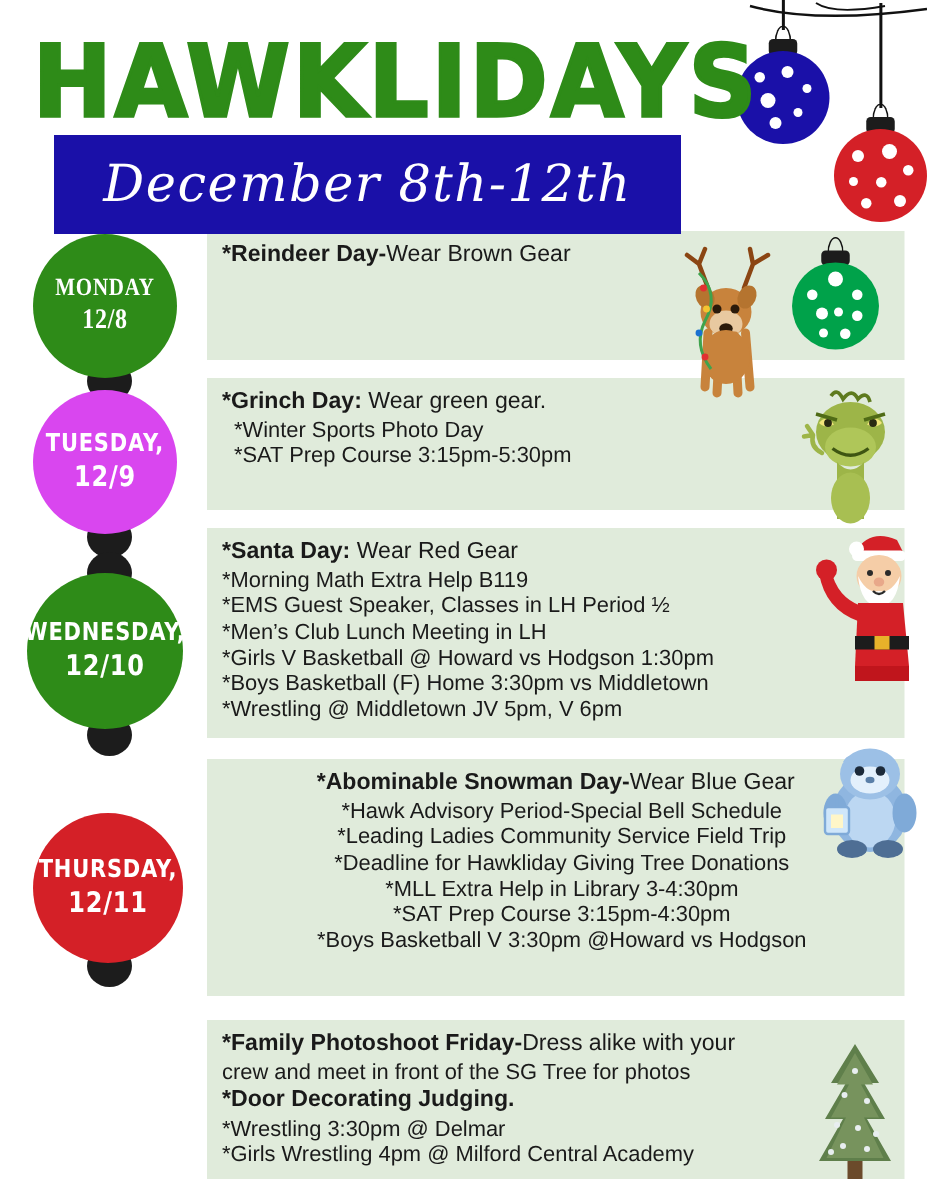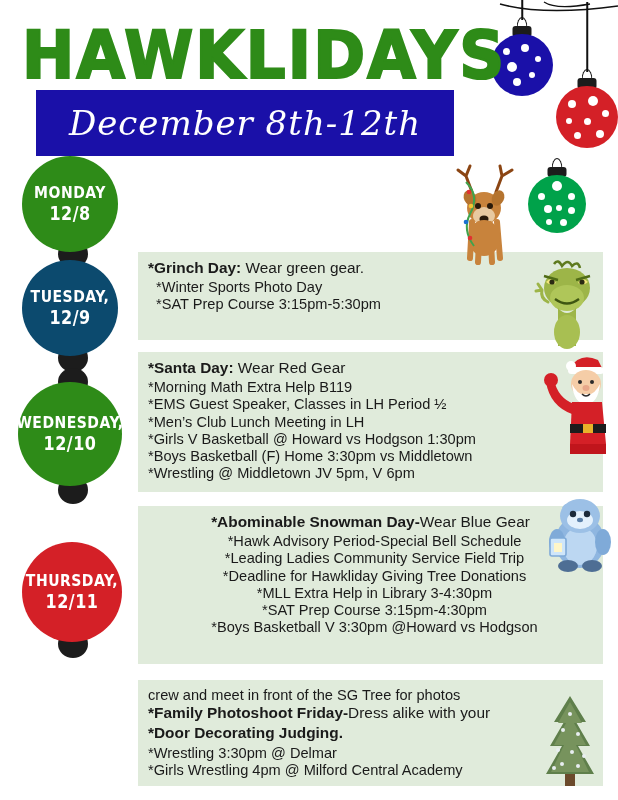--- a/index.html
+++ b/index.html
@@ -147,26 +147,31 @@
         <span class="dot" style="left:28px; top:32px; width:7px; height:7px;"></span>
         <span class="dot" style="left:40px; top:44px; width:8px; height:8px;"></span>
         <span class="dot" style="left:18px; top:46px; width:7px; height:7px;"></span>
       </div>
     </div>
   </div>
 
   <div class="rows">
 
     <div class="row" style="height:98px;">
-      <div class="badge" style="left:22px; top:4px; width:96px; height:96px; background:#2E8B18;">
+      <div class="badge" style="left:22px; top:4px; width:96px; height:96px; background:#2E8B18;font-family:Liberation Serif, serif;">
         <span class="d-name">MONDAY</span>
         <span class="d-date">12/8</span>
       </div>
       <div class="badge-cap" style="left:58px; top:88px;"></div>
 
+      <div class="panel" style="top:2px; width:465px; height:86px;">
+        <div class="line head">
+          <span class="b">*Reindeer Day-</span><span>Wear Brown Gear</span>
+        </div>
+      </div>
 
       <div class="hang art" style="left:527px; top:4px; width:60px; height:92px;">
         <div class="hook" style="top:2px; width:11px; height:11px;"></div>
         <div class="cap" style="top:11px; width:19px; height:10px;"></div>
         <div class="ball" style="top:19px; width:58px; height:58px; background:#00A24A;">
           <span class="dot" style="left:24px; top:6px; width:10px; height:10px;"></span>
           <span class="dot" style="left:10px; top:18px; width:7px; height:7px;"></span>
           <span class="dot" style="left:40px; top:18px; width:7px; height:7px;"></span>
           <span class="dot" style="left:16px; top:30px; width:8px; height:8px;"></span>
           <span class="dot" style="left:28px; top:30px; width:6px; height:6px;"></span>
@@ -194,21 +199,21 @@
           <path d="M26 20 Q40 34 30 52 Q22 68 34 84"></path>
         </g>
         <circle cx="29" cy="30" r="2.3" fill="#E03131"></circle>
         <circle cx="31" cy="44" r="2.3" fill="#F4C430"></circle>
         <circle cx="26" cy="60" r="2.3" fill="#1A71D0"></circle>
         <circle cx="30" cy="76" r="2.3" fill="#E03131"></circle>
       </svg>
     </div>
 
     <div class="row" style="height:100px;">
-      <div class="badge" style="left:22px; top:10px; width:96px; height:96px; background:#0c4a6e;justify-content:center;">
+      <div class="badge" style="left:22px; top:10px; width:96px; height:96px; background:#d946ef;justify-content:center;">
         <span class="d-name">TUESDAY,</span>
         <span class="d-date">12/9</span>
       </div>
       <div class="badge-cap" style="left:58px; top:94px;"></div>
 
       <div class="panel" style="top:2px; width:465px; height:88px;">
         <div class="line head">
           <span class="b">*Grinch Day:</span><span> Wear green gear.</span>
         </div>
         <div class="line indent">*Winter Sports Photo Day</div>
@@ -304,24 +309,24 @@
         <ellipse cx="52" cy="68" rx="10" ry="6" fill="#4E6E94"></ellipse>
         <rect x="10" y="40" width="16" height="18" rx="2" fill="#CFE6FA" stroke="#7FAAD8" stroke-width="1.6"></rect>
         <rect x="14" y="45" width="8" height="9" fill="#FFF6C8"></rect>
         <path d="M18 40 L18 34" stroke="#7FAAD8" stroke-width="2"></path>
       </svg>
     </div>
 
     <div class="row" style="height:120px;">
 
       <div class="panel" style="top:2px; width:465px; height:106px;">
+        <div class="line head">
+          <span class="b">*Family Photoshoot Friday-</span><span>Dress alike with your</span>
+        </div>
         <div class="line">crew and meet in front of the SG Tree for photos</div>
-        <div class="line head">
-          <span class="b">*Family Photoshoot Friday-</span><span>Dress alike with your</span>
-        </div>
         <div class="line head">
           <span class="b">*Door Decorating Judging.</span>
         </div>
         <div class="line">*Wrestling 3:30pm @ Delmar</div>
         <div class="line">*Girls Wrestling 4pm @ Milford Central Academy</div>
       </div>
 
       <svg class="art" style="left:528px; top:14px; width:84px; height:96px;" viewBox="0 0 84 96">
         <rect x="37" y="80" width="10" height="14" fill="#6B4A2B"></rect>
         <path d="M42 4 L58 30 L48 30 L62 54 L50 54 L66 82 L18 82 L34 54 L22 54 L36 30 L26 30 Z" fill="#5F7F4B"></path>

